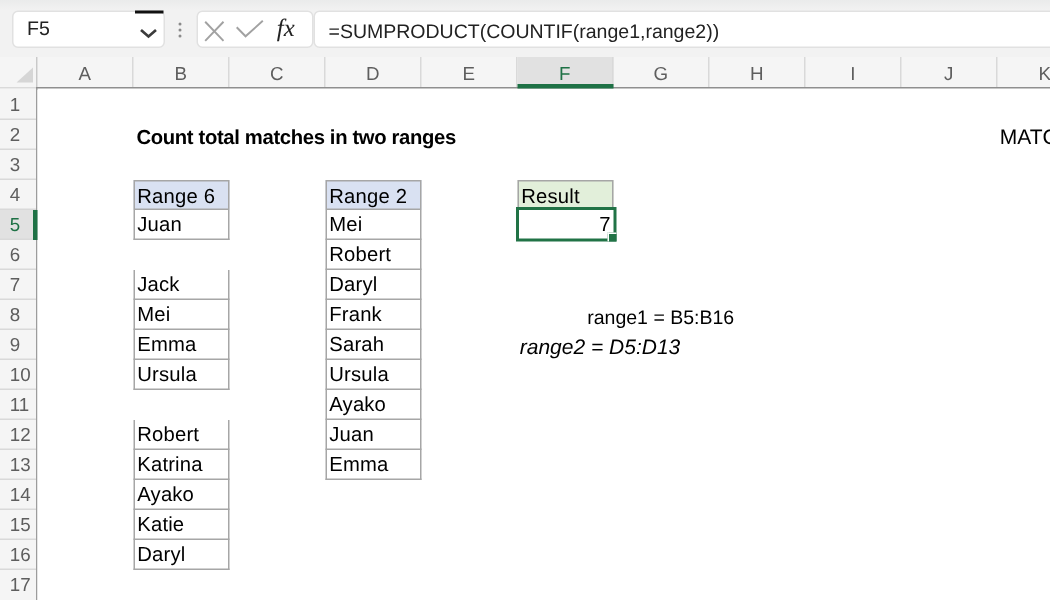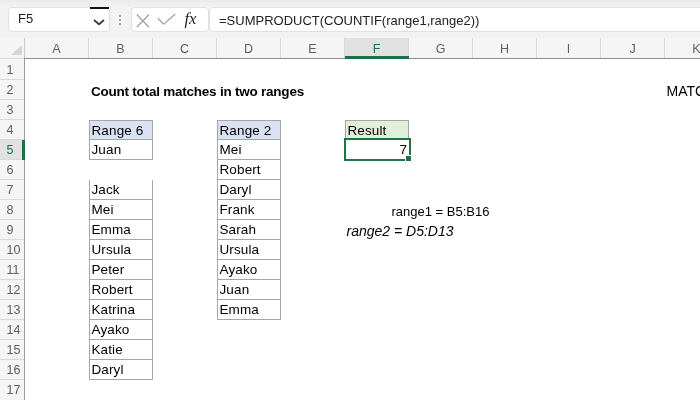--- a/index.html
+++ b/index.html
@@ -106,21 +106,20 @@
 
 <div class="abs" id="sheet">
     <div class="cell" style="left: 64px; top: 21px; height: 20px; font-weight: bold; font-size: 13.5px; width: 300px; letter-spacing: -0.23px; line-height: 23px; padding-left: 2px;">Count total matches in two ranges</div>
     <div class="cell" style="left: 640px; top: 21px; width: 64px; height: 20px; font-size: 14px; letter-spacing: 0px; line-height: 23px;">MATCH</div>
     <div class="cell bord" style="left: 64px; top: 61px; width: 64px; height: 20px; background: rgb(217, 225, 242);">Range 6</div>
     <div class="cell bord" style="left: 64px; top: 81px; width: 64px; height: 20px; border-top: none;">Juan</div>
     <div class="cell bord" style="left: 64px; top: 121px; width: 64px; height: 20px; border-top: none;">Jack</div>
     <div class="cell bord" style="left: 64px; top: 141px; width: 64px; height: 20px; border-top: none;">Mei</div>
     <div class="cell bord" style="left: 64px; top: 161px; width: 64px; height: 20px; border-top: none;">Emma</div>
     <div class="cell bord" style="left: 64px; top: 181px; width: 64px; height: 20px; border-top: none;">Ursula</div>
-    <div class="cell bord" style="left: 64px; top: 201px; width: 64px; height: 20px; border-top: none;">Peter</div>
     <div class="cell bord" style="left: 64px; top: 221px; width: 64px; height: 20px; border-top: none;">Robert</div>
     <div class="cell bord" style="left: 64px; top: 241px; width: 64px; height: 20px; border-top: none;">Katrina</div>
     <div class="cell bord" style="left: 64px; top: 261px; width: 64px; height: 20px; border-top: none;">Ayako</div>
     <div class="cell bord" style="left: 64px; top: 281px; width: 64px; height: 20px; border-top: none;">Katie</div>
     <div class="cell bord" style="left: 64px; top: 301px; width: 64px; height: 20px; border-top: none;">Daryl</div>
     <div class="cell bord" style="left: 192px; top: 61px; width: 64px; height: 20px; background: rgb(217, 225, 242);">Range 2</div>
     <div class="cell bord" style="left: 192px; top: 81px; width: 64px; height: 20px; border-top: none;">Mei</div>
     <div class="cell bord" style="left: 192px; top: 101px; width: 64px; height: 20px; border-top: none;">Robert</div>
     <div class="cell bord" style="left: 192px; top: 121px; width: 64px; height: 20px; border-top: none;">Daryl</div>
     <div class="cell bord" style="left: 192px; top: 161px; width: 64px; height: 20px; border-top: none;">Sarah</div>

